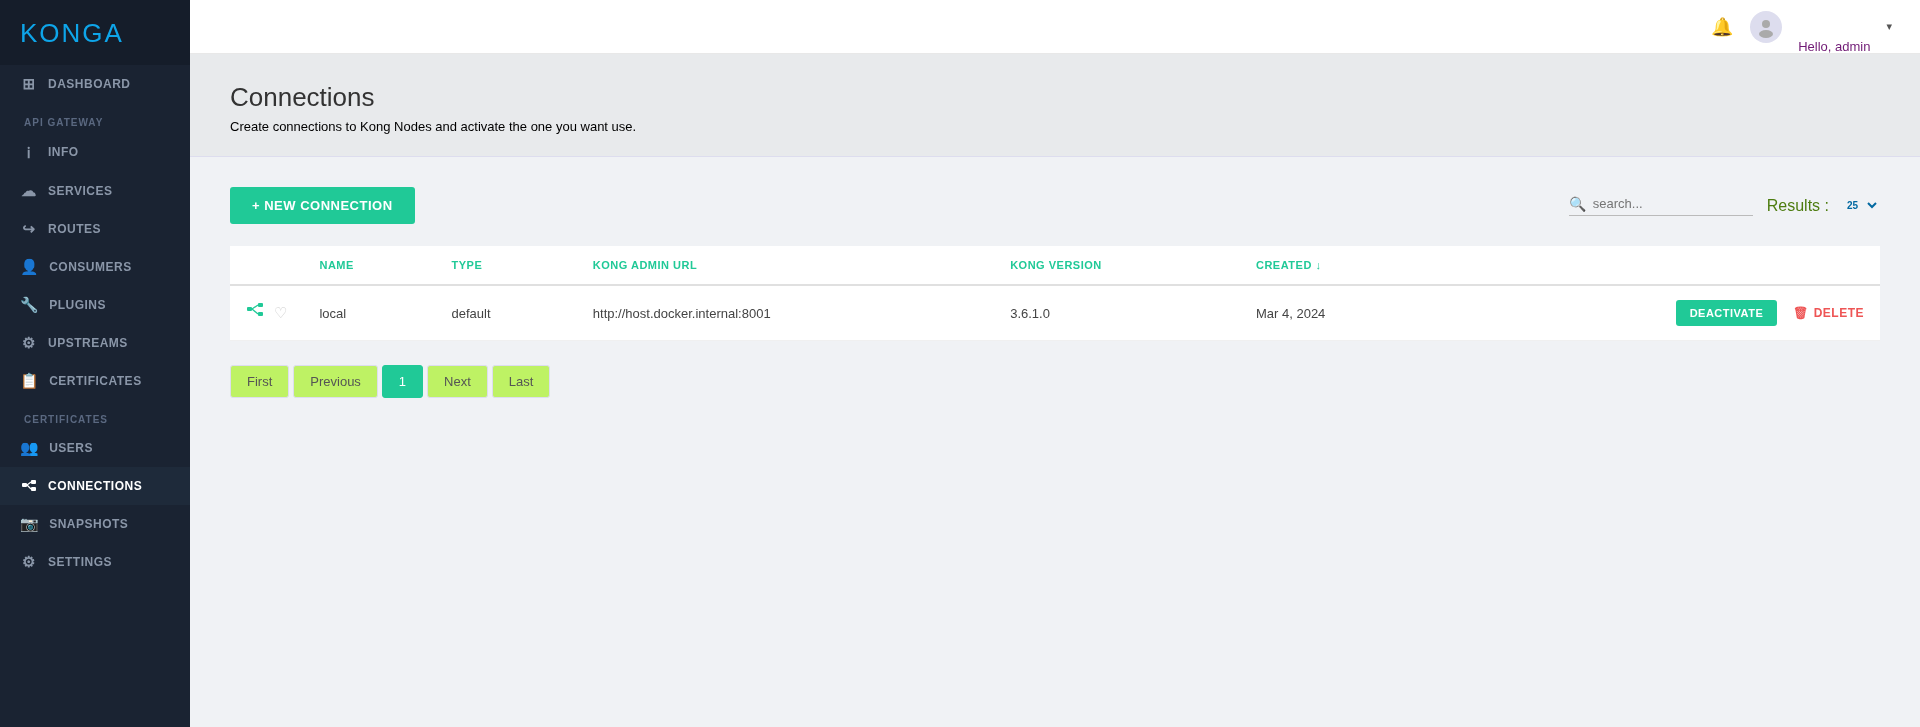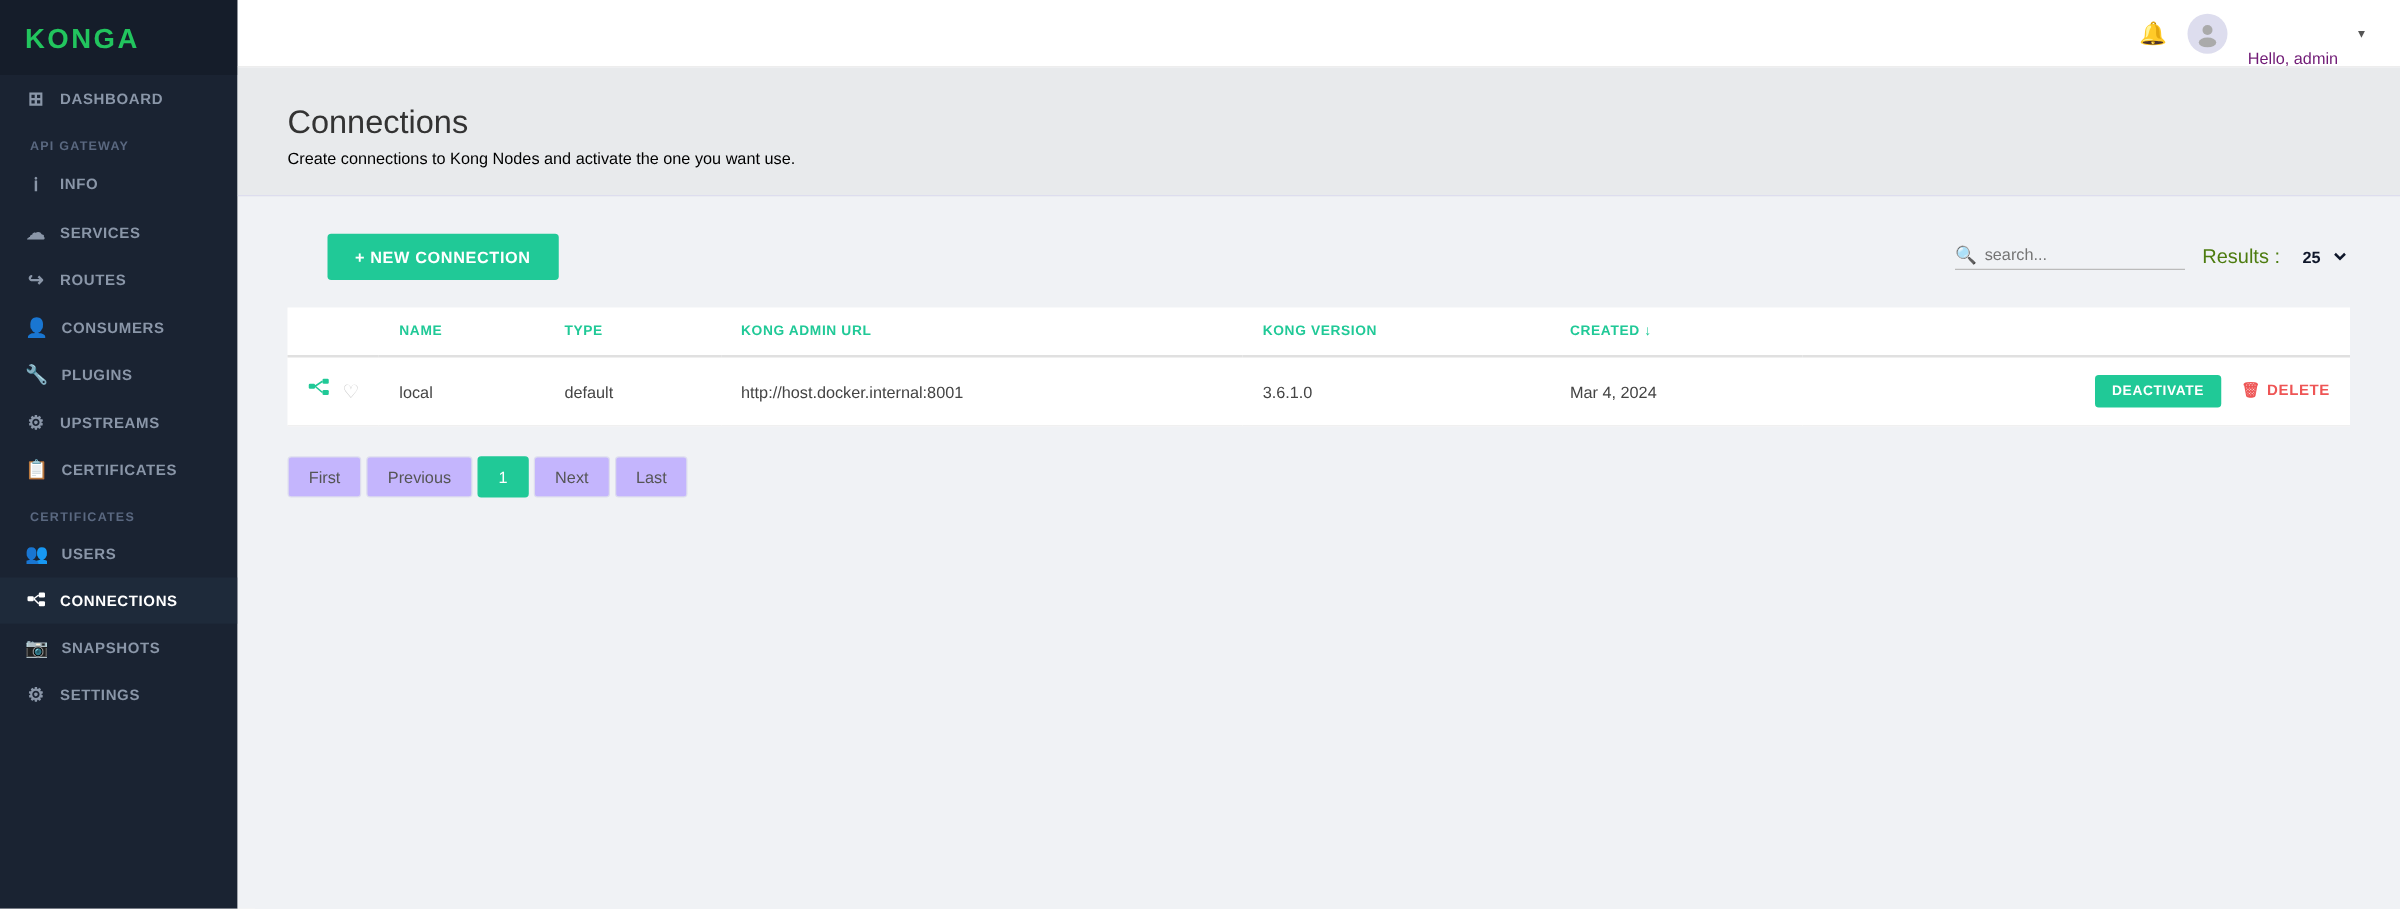--- a/index.html
+++ b/index.html
@@ -14,23 +14,23 @@
       display: flex;
       flex-direction: column;
       height: 100%;
       overflow-y: auto;
     }
     #sidebar-logo {
       padding: 18px 20px 16px 20px;
       background: #151d2a;
     }
     #sidebar-logo span {
-      color: #22c55e;
-      font-size: 22px;
-      font-weight: 700;
+      color: #0ea5e9;
+      font-size: 26px;
+      font-weight: 400;
       letter-spacing: 2px;
     }
     .sidebar-section-label {
       font-size: 10px;
       color: #5a6880;
       letter-spacing: 1px;
       padding: 14px 20px 4px 24px;
       font-weight: 600;
     }
     .sidebar-item {
@@ -104,21 +104,20 @@
     #content-body {
       padding: 30px 40px;
     }
 
     
     #toolbar-row {
       display: flex;
       align-items: center;
       justify-content: space-between;
       margin-bottom: 22px;
-      margin-left: 32px;
     }
     #new-connection-btn {
       background: #20c997;
       color: #fff;
       border: none;
       padding: 11px 22px;
       font-size: 13px;
       font-weight: 700;
       border-radius: 3px;
       cursor: pointer;
@@ -150,22 +149,22 @@
       width: 160px;
     }
     #results-label {
       font-size: 16px;
       color: #4d7c0f;
       white-space: nowrap;
     }
     #results-select {
       border: none;
       background: transparent;
-      font-size: 13px;
-      color: #0f172a;
+      font-size: 10px;
+      color: #0369a1;
       font-weight: 600;
       cursor: pointer;
       outline: none;
     }
 
     
     #connections-table {
       width: 100%;
       border-collapse: collapse;
       background: #fff;
@@ -238,21 +237,21 @@
 
     
     #pagination {
       display: flex;
       gap: 4px;
       margin-top: 24px;
     }
     .page-btn {
       padding: 8px 16px;
       border: 1px solid #dde;
-      background: #c4b5fd;
+      background: #bef264;
       color: #555;
       font-size: 13px;
       border-radius: 3px;
       cursor: pointer;
     }
     .page-btn.active {
       background: #20c997;
       color: #fff;
       border-color: #20c997;
     }

